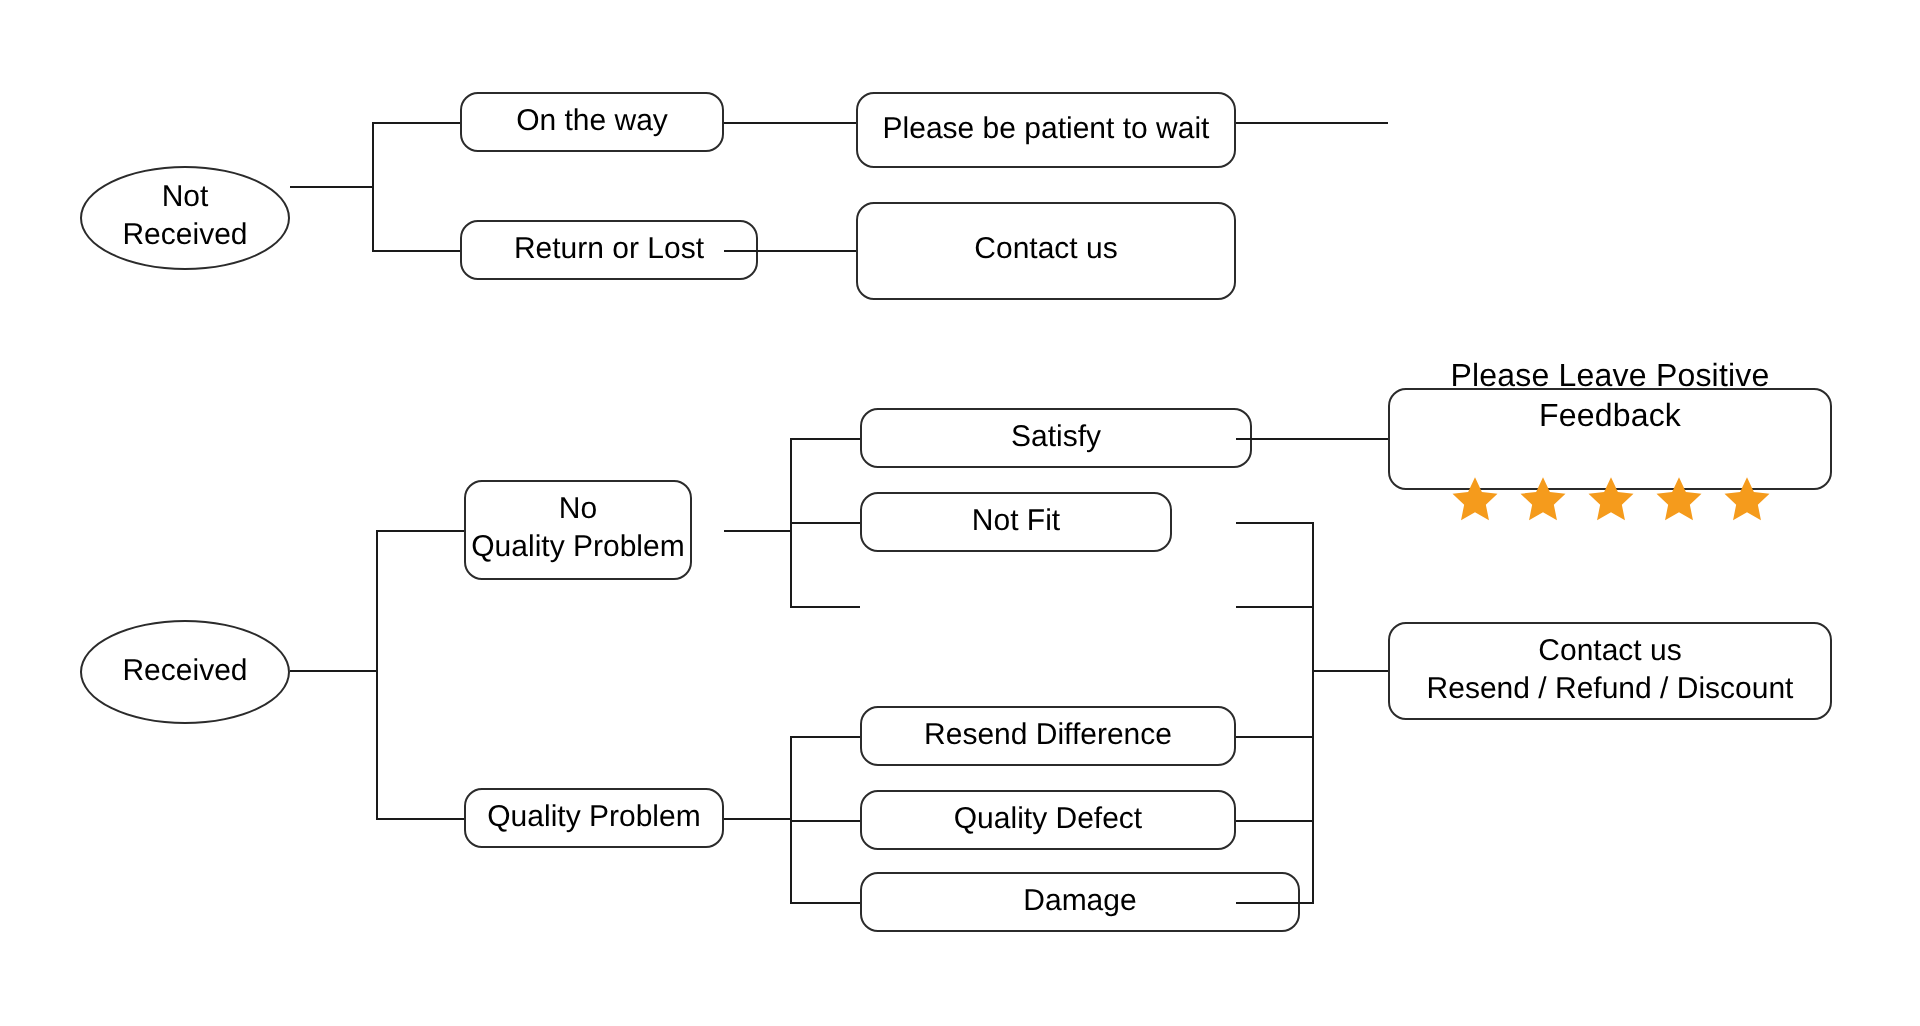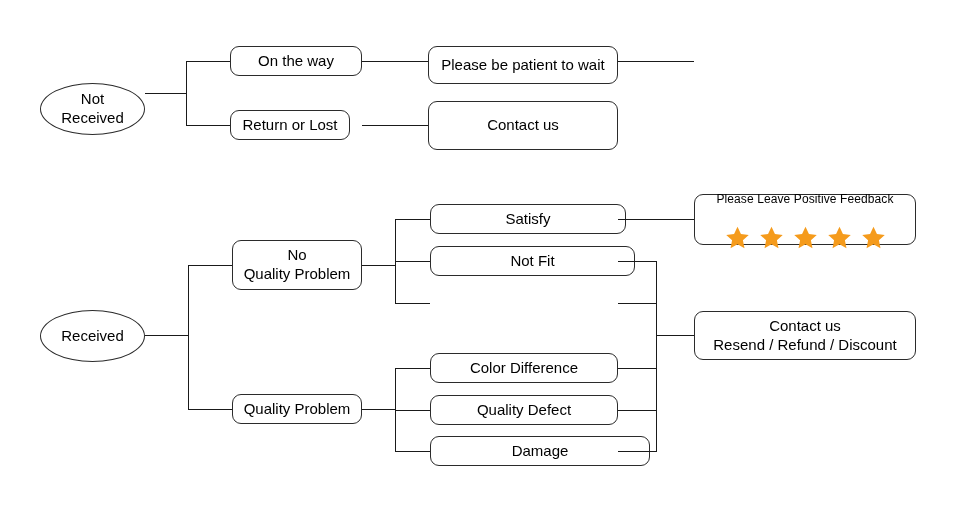--- a/index.html
+++ b/index.html
@@ -45,21 +45,21 @@
   
   .conn {
     position: absolute;
     background: #1a1a1a;
   }
   .conn.h { height: 1.4px; }
   .conn.v { width: 1.4px; }
 
   
   .feedback-label {
-    font-size: 12px;
+    font-size: 16px;
     letter-spacing: 0.1px;
     margin-bottom: 18px;
   }
   .stars {
     display: flex;
     gap: 9px;
     align-items: center;
     justify-content: center;
     line-height: 1;
   }
@@ -83,21 +83,21 @@
 
   <div class="conn v" style="left:186px; top:61px; height:65px;"></div>
 
   <div class="conn h" style="left:186px; top:61px; width:44px;"></div>
   <div class="conn h" style="left:186px; top:125px; width:44px;"></div>
 
   <div class="node rounded" style="left:230px; top:46px; width:132px; height:30px;">
     <span>On the way</span>
   </div>
 
-  <div class="node rounded" style="left:230px; top:110px; width:120px; height:30px;text-align:center;">
+  <div class="node rounded" style="left:230px; top:110px; width:149px; height:30px;text-align:center;">
     <span>Return or Lost</span>
   </div>
 
   <div class="conn h" style="left:362px; top:61px; width:66px;"></div>
   <div class="conn h" style="left:362px; top:125px; width:66px;"></div>
 
   <div class="node rounded" style="left:428px; top:46px; width:190px; height:38px;">
     <span>Please be patient to wait</span>
   </div>
 
@@ -110,21 +110,21 @@
 
   <div class="node ellipse" style="left:40px; top:310px; width:105px; height:52px;">
     <span>Received</span>
   </div>
 
   <div class="conn h" style="left:145px; top:335px; width:43px;"></div>
   <div class="conn v" style="left:188px; top:265px; height:145px;"></div>
   <div class="conn h" style="left:188px; top:265px; width:44px;"></div>
   <div class="conn h" style="left:188px; top:409px; width:44px;"></div>
 
-  <div class="node rounded" style="left:232px; top:240px; width:130px; height:50px;">
+  <div class="node rounded" style="left:232px; top:240px; width:114px; height:50px;">
     <span>No</span>
     <span class="line2">Quality Problem</span>
   </div>
 
   <div class="node rounded" style="left:232px; top:394px; width:130px; height:30px;">
     <span>Quality Problem</span>
   </div>
 
   <div class="conn h" style="left:362px; top:265px; width:33px;"></div>
   <div class="conn v" style="left:395px; top:219px; height:84px;"></div>
@@ -134,25 +134,25 @@
 
   <div class="conn h" style="left:362px; top:409px; width:33px;"></div>
   <div class="conn v" style="left:395px; top:368px; height:84px;"></div>
   <div class="conn h" style="left:395px; top:368px; width:35px;"></div>
   <div class="conn h" style="left:395px; top:410px; width:35px;"></div>
   <div class="conn h" style="left:395px; top:451px; width:35px;"></div>
 
   <div class="node rounded" style="left:430px; top:204px; width:196px; height:30px;">
     <span>Satisfy</span>
   </div>
-  <div class="node rounded" style="left:430px; top:246px; width:205px; height:30px;">
+  <div class="node rounded" style="left:430px; top:246px; width:156px; height:30px;">
     <span>Not Fit</span>
   </div>
   <div class="node rounded" style="left:430px; top:353px; width:188px; height:30px;">
-    <span>Color Difference</span>
+    <span>Resend Difference</span>
   </div>
   <div class="node rounded" style="left:430px; top:395px; width:188px; height:30px;align-items:center;">
     <span>Quality Defect</span>
   </div>
   <div class="node rounded" style="left:430px; top:436px; width:220px; height:30px;">
     <span>Damage</span>
   </div>
 
   <div class="conn h" style="left:618px; top:219px; width:76px;"></div>
 

